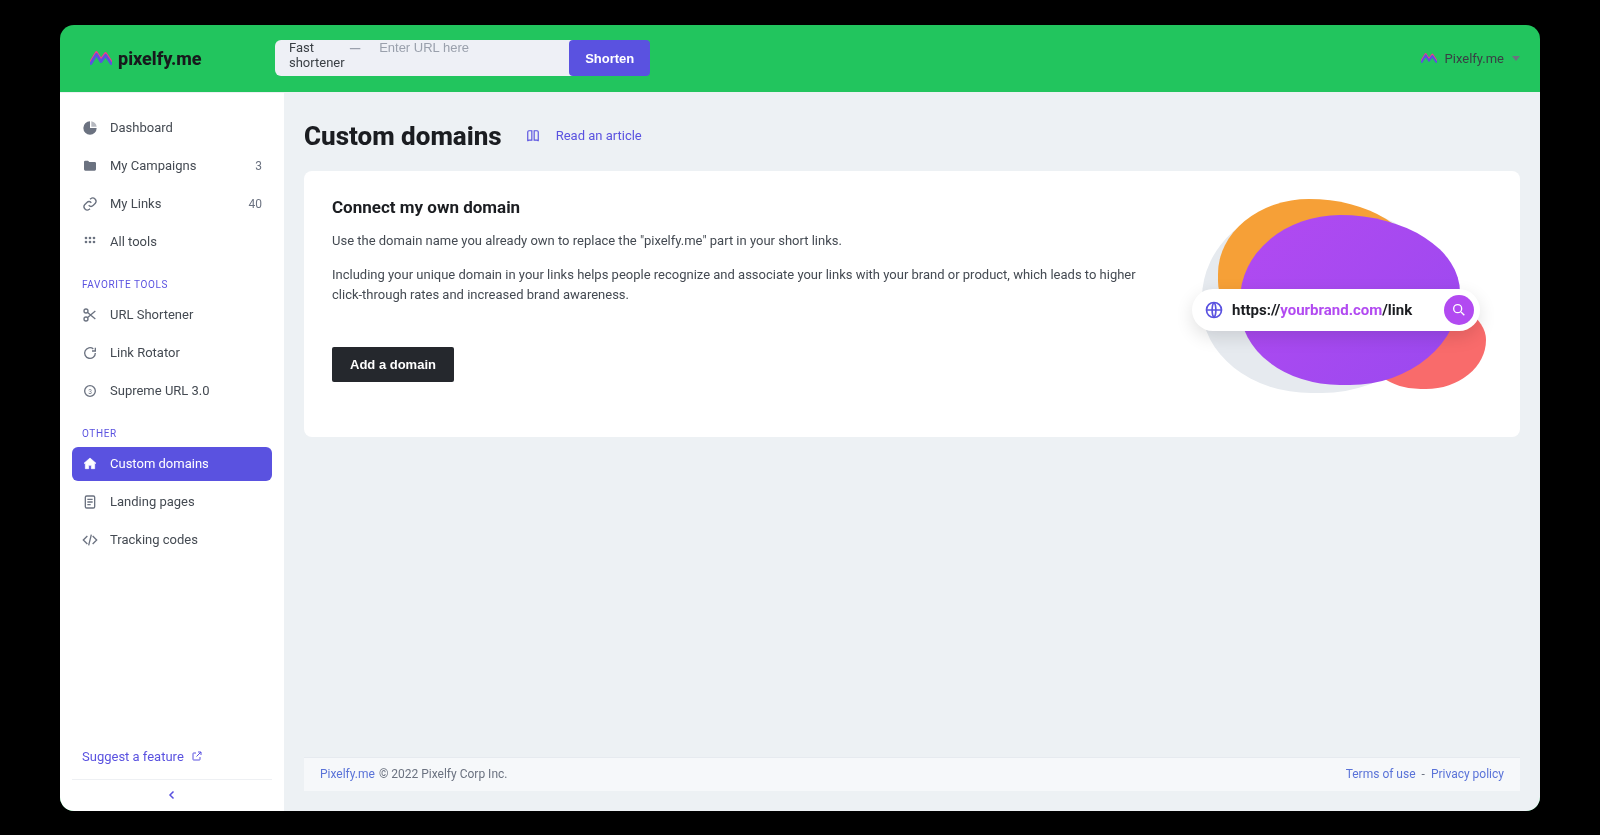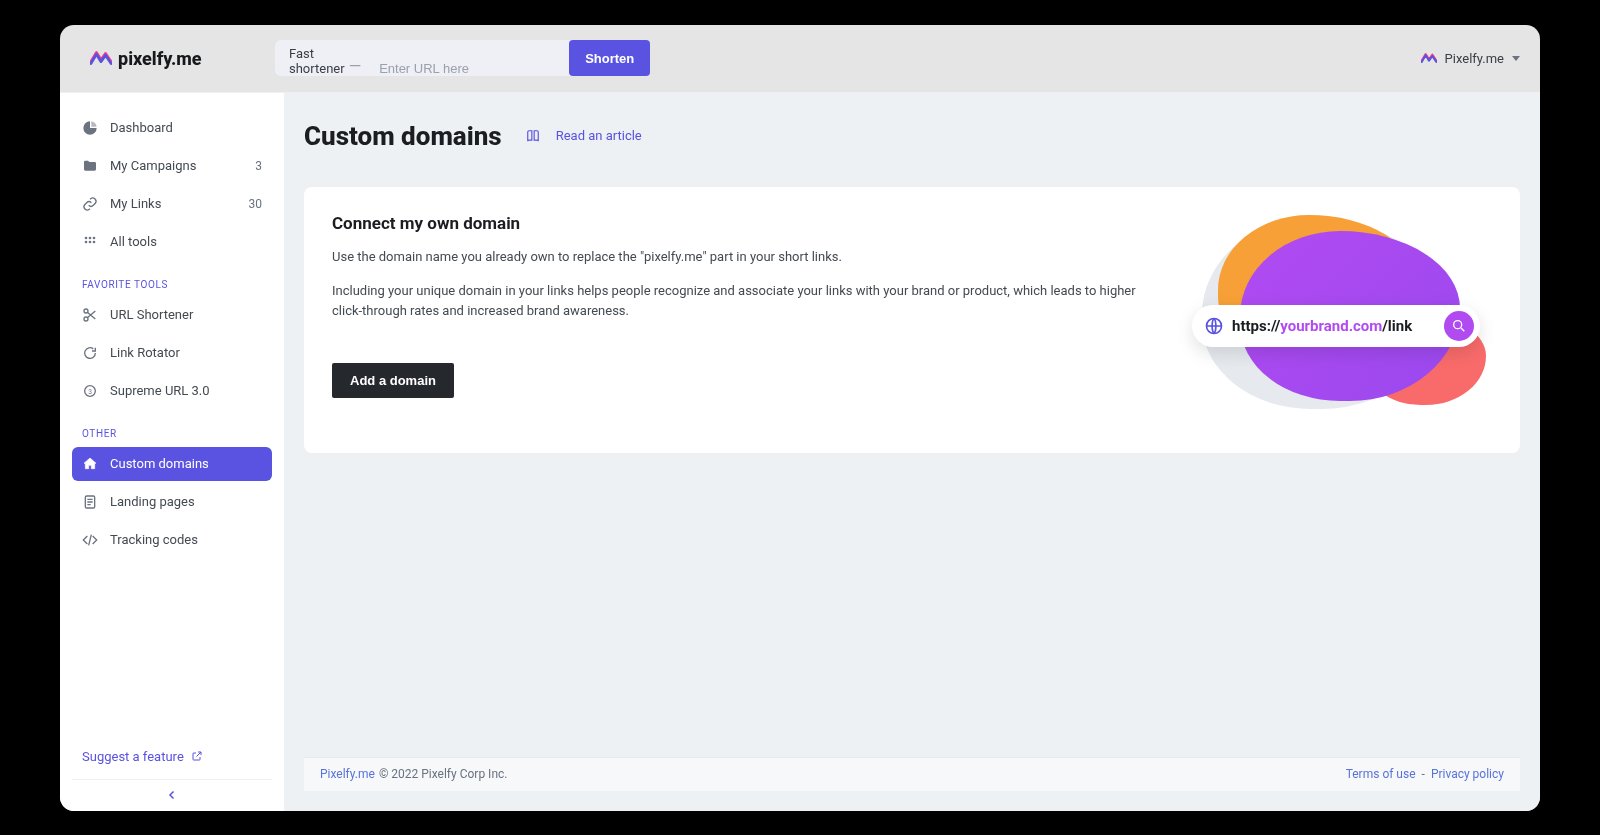--- a/index.html
+++ b/index.html
@@ -9,21 +9,21 @@
     display: flex;
     align-items: center;
     justify-content: center;
     height: 835px;
     width: 1600px;
     overflow: hidden;
   }
   .window {
     width: 1480px;
     height: 786px;
-    background: #e5e5e5;
+    background: #22c55e;
     border-radius: 14px;
     box-shadow: 0 20px 60px rgba(0,0,0,.5);
     display: flex;
     flex-direction: column;
     overflow: hidden;
     position: relative;
   }
 
   
   .topbar {
@@ -40,21 +40,21 @@
     gap: 6px;
     font-weight: 800;
     font-size: 18px;
     color: #17191c;
     width: 165px;
   }
   .logo-mark { width: 22px; height: 16px; }
   .shortener {
     flex: 0 0 auto;
     display: flex;
-    align-items: flex-end;
+    align-items: flex-start;
     background: #eef0f6;
     border-radius: 6px;
     height: 36px;
     width: 326px;
   }
   .shortener input {
     background: transparent;
     border: none;
     outline: none;
     padding: 0 14px;
@@ -191,21 +191,20 @@
     color: #5a52e0;
     cursor: pointer;
   }
   .card {
     background: #fff;
     border-radius: 8px;
     padding: 26px 28px 30px 28px;
     display: flex;
     gap: 24px;
     align-items: flex-start;
-    margin-top: 16px;
   }
   .card-text { flex: 1; max-width: 860px; }
   .card-title {
     font-size: 17px;
     font-weight: 700;
     color: #1b1d21;
     margin-bottom: 14px;
   }
   .card-desc {
     font-size: 13px;
@@ -329,21 +328,21 @@
           </svg>
         <span>My Campaigns</span>
         <span class="count">3</span>
       </div>
 
       <div class="nav-item">
         <svg class="icon16" viewBox="0 0 24 24">
             <path fill="none" stroke="currentColor" stroke-width="2" d="M10 14a5 5 0 0 0 7 0l3-3a5 5 0 0 0-7-7l-1 1M14 10a5 5 0 0 0-7 0l-3 3a5 5 0 0 0 7 7l1-1"></path>
           </svg>
         <span>My Links</span>
-        <span class="count">30</span>
+        <span class="count">40</span>
       </div>
 
       <div class="nav-item">
         <svg class="icon16" viewBox="0 0 24 24">
             <circle cx="6" cy="6" r="2" fill="currentColor"></circle>
             <circle cx="12" cy="6" r="2" fill="currentColor"></circle>
             <circle cx="18" cy="6" r="2" fill="currentColor"></circle>
             <circle cx="6" cy="12" r="2" fill="currentColor"></circle>
             <circle cx="12" cy="12" r="2" fill="currentColor"></circle>
             <circle cx="18" cy="12" r="2" fill="currentColor"></circle>

